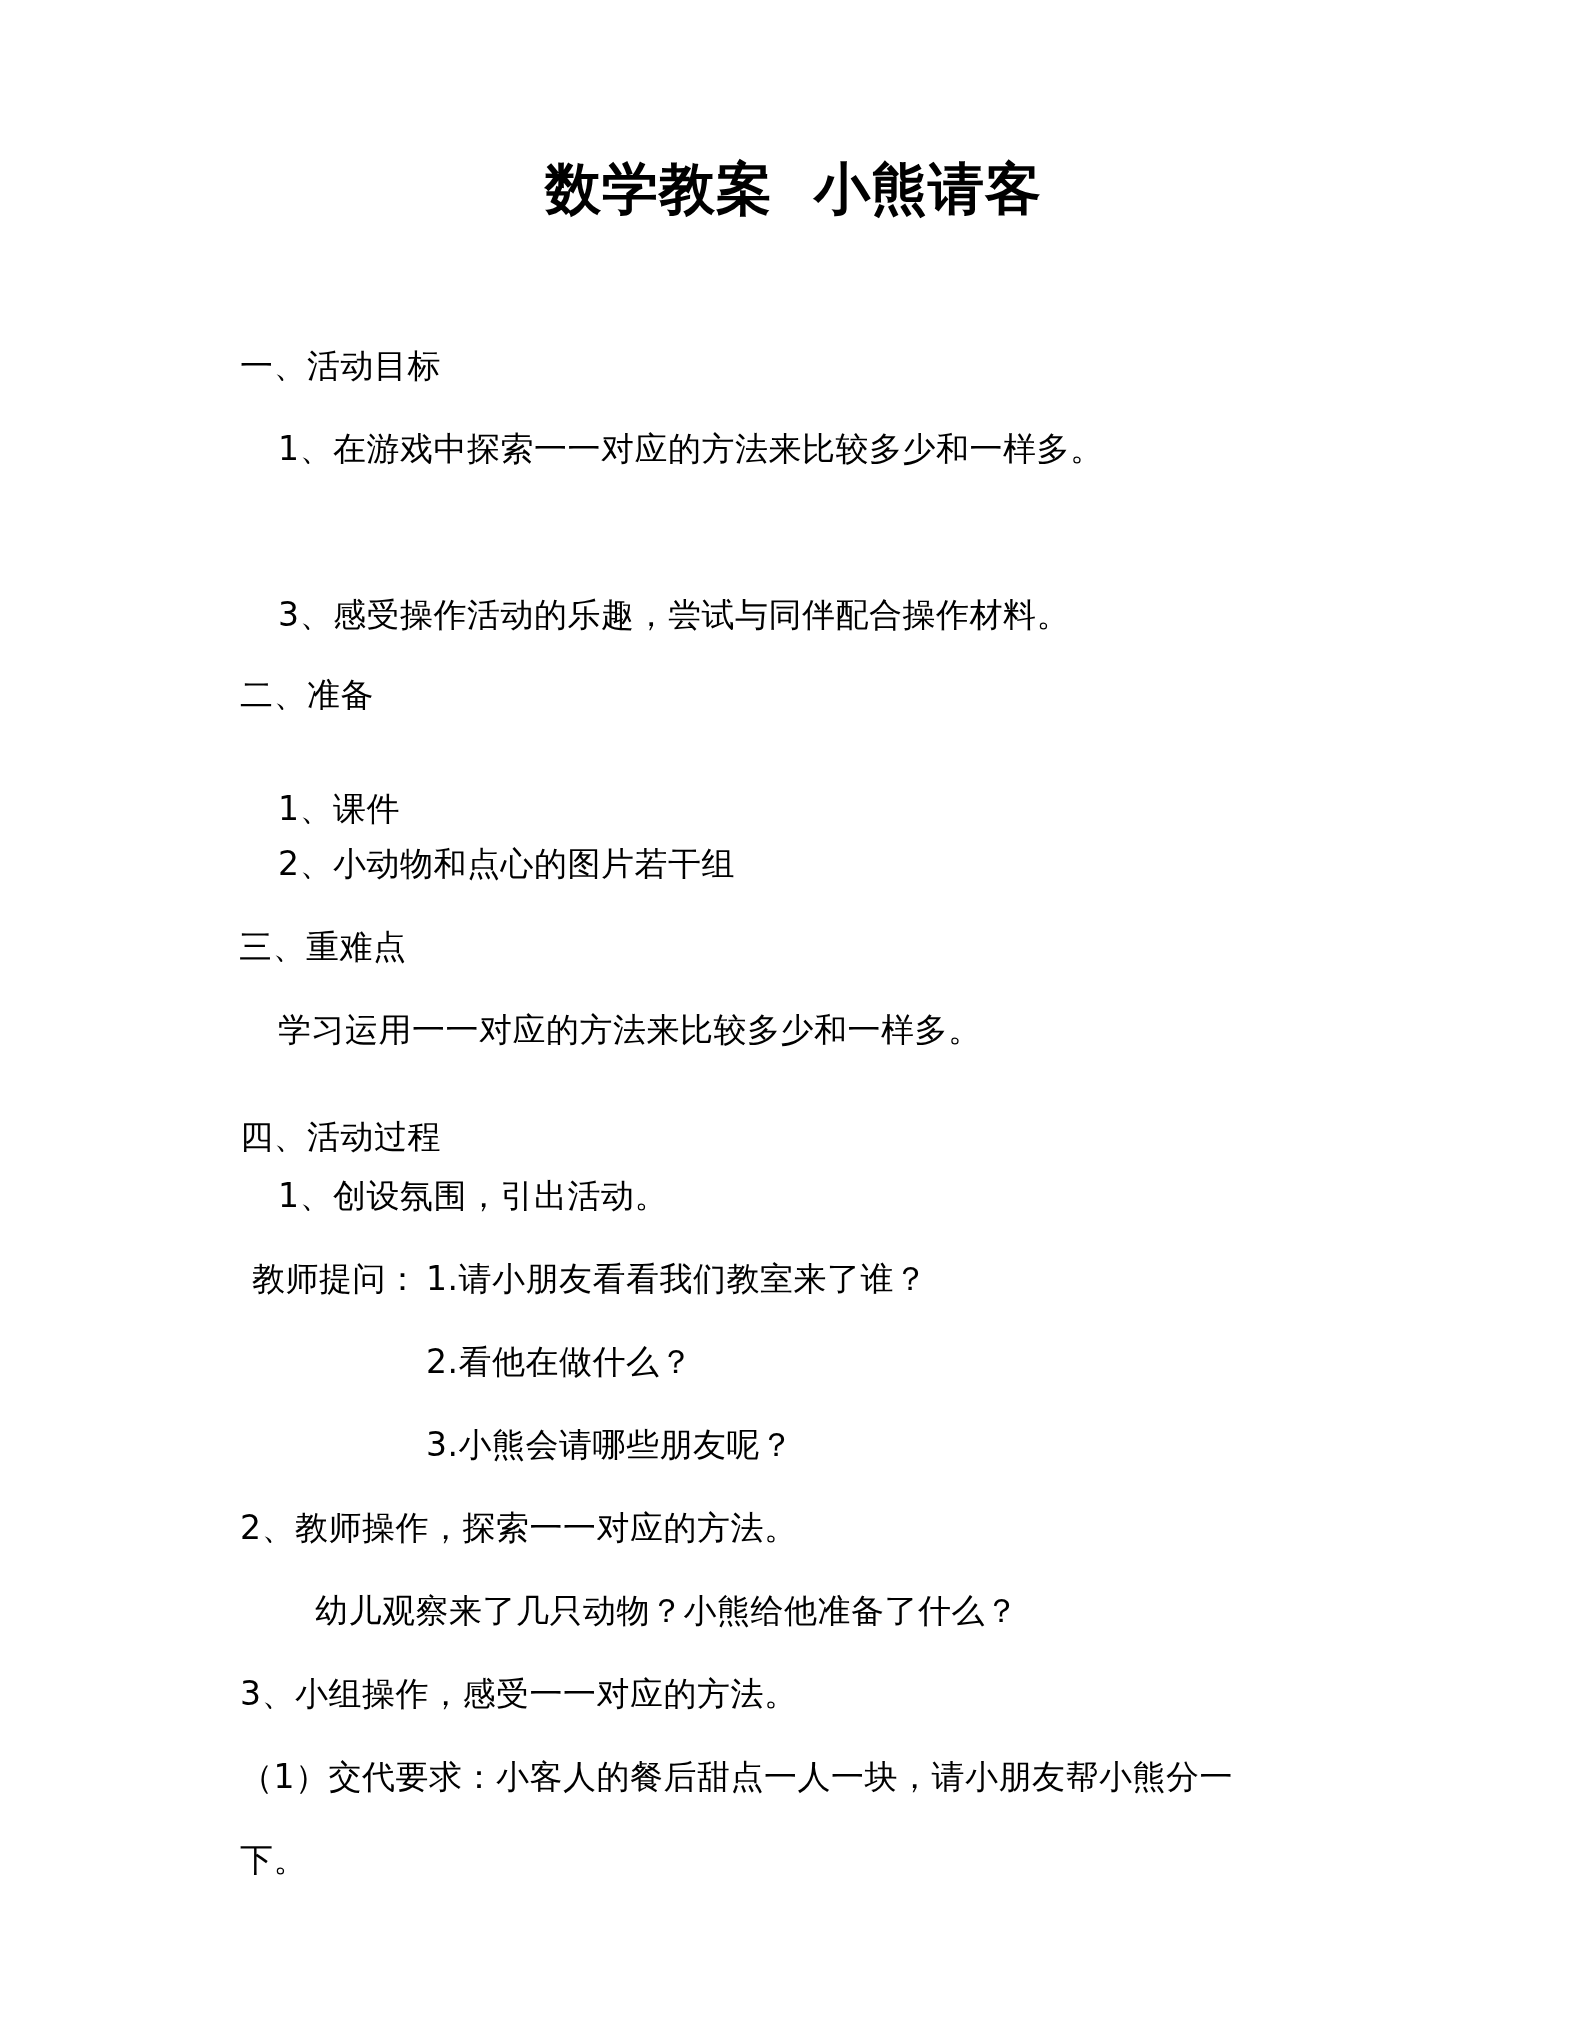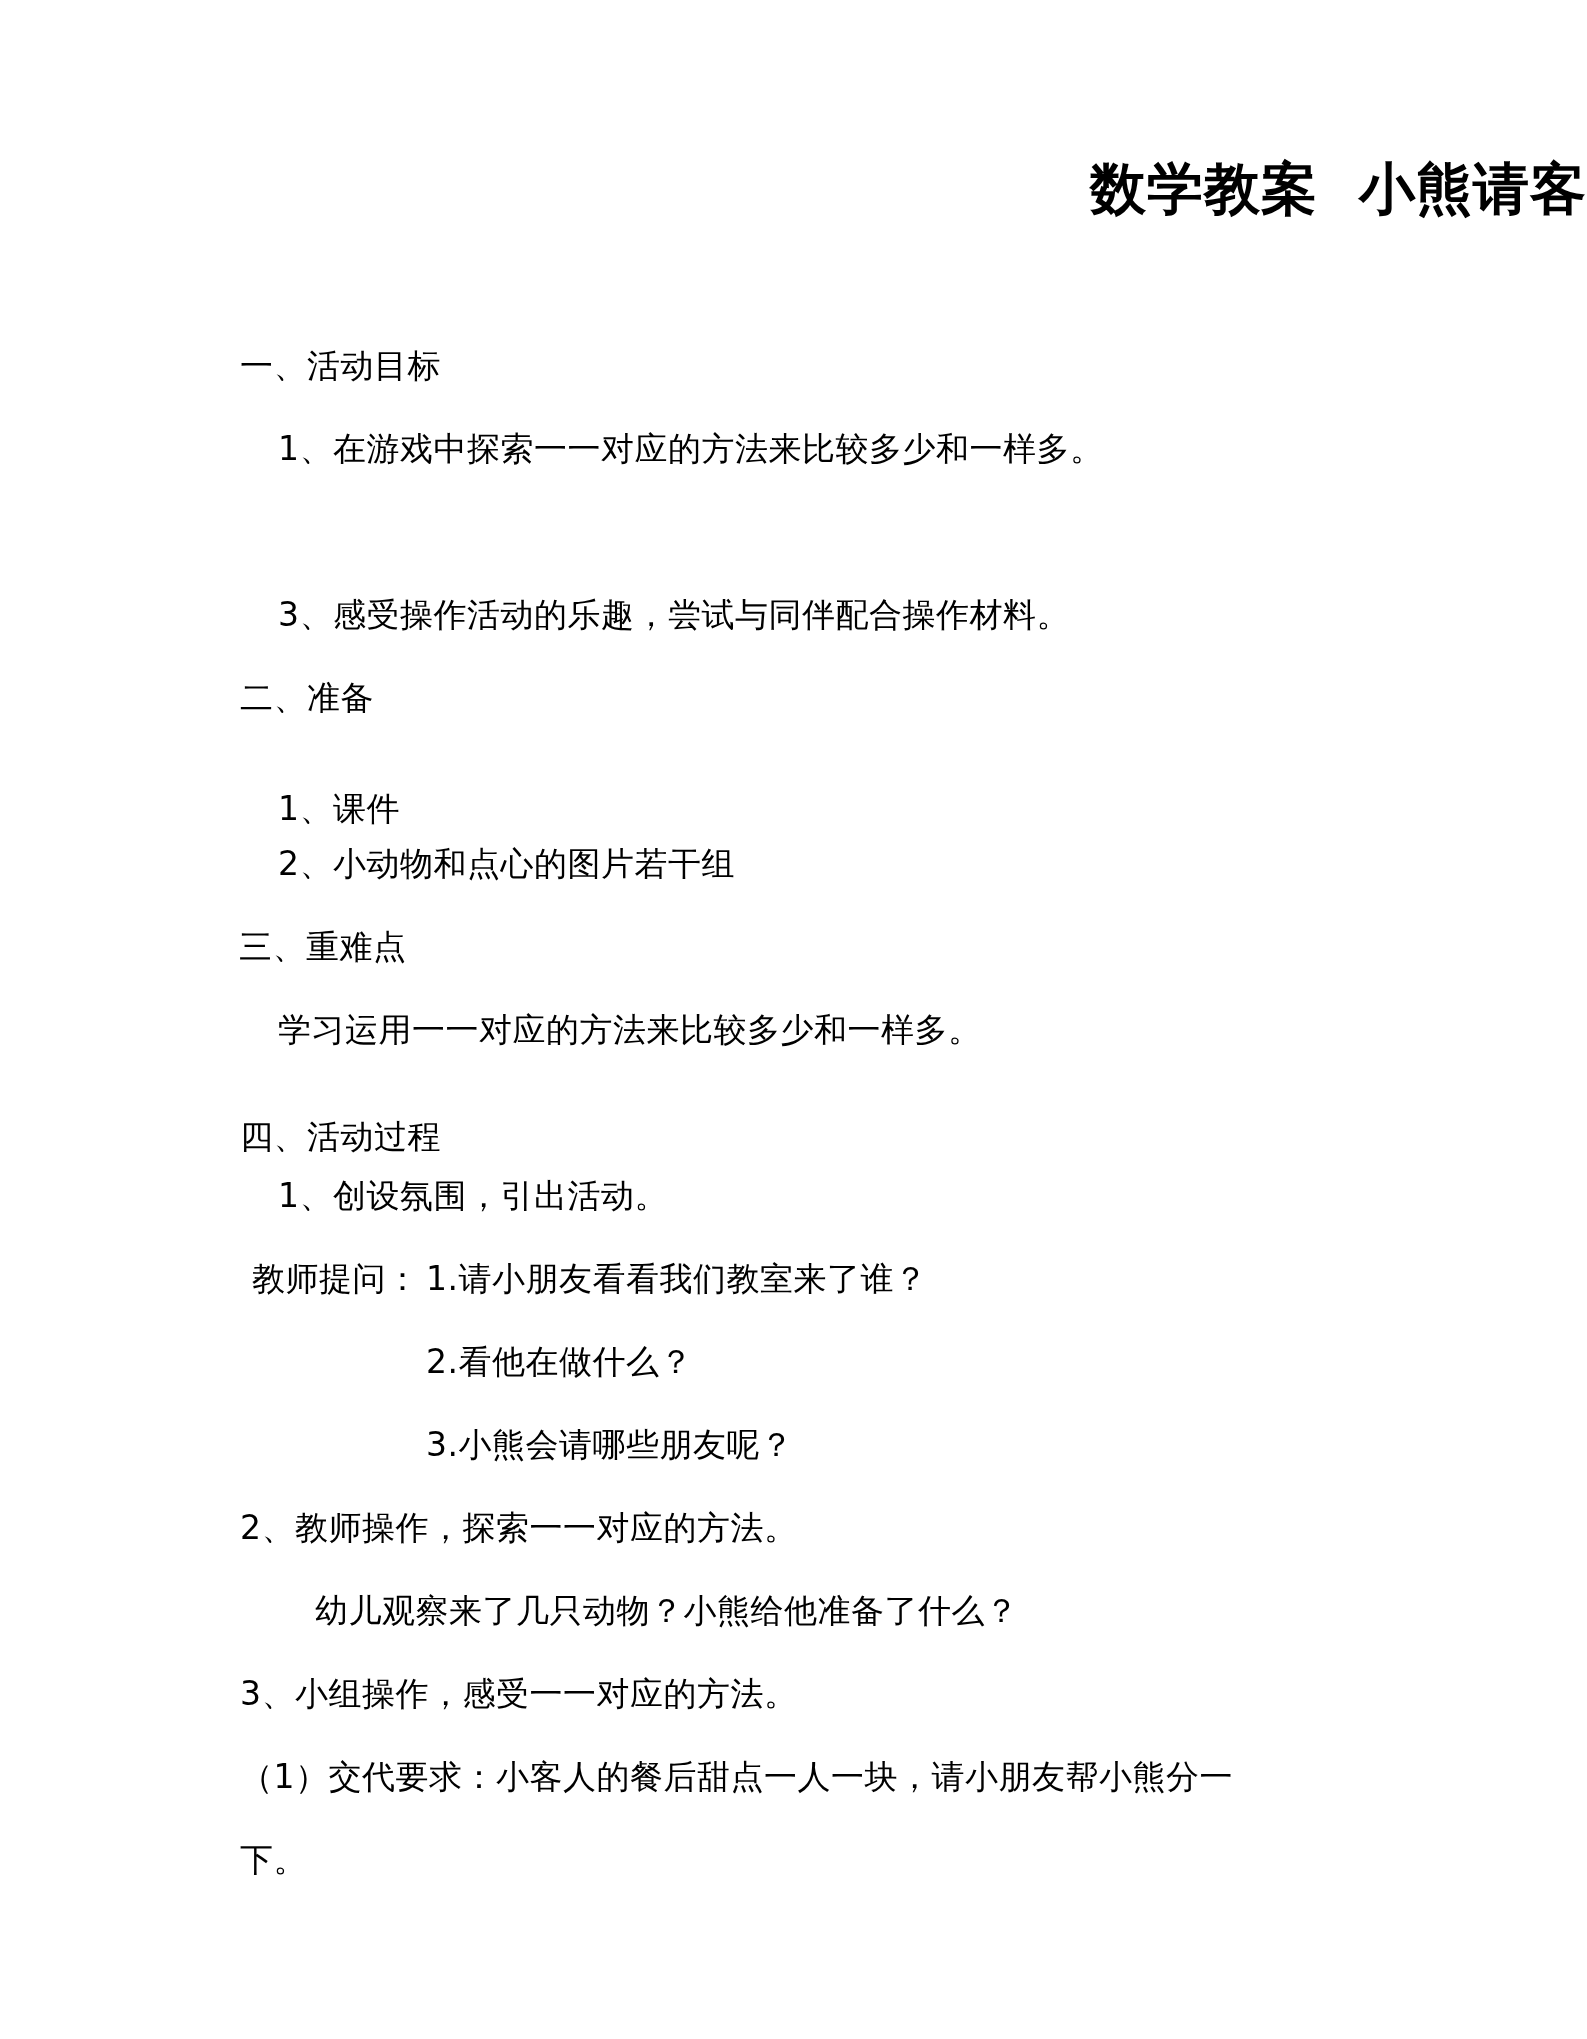--- a/index.html
+++ b/index.html
@@ -20,21 +20,21 @@
       left: 0; top: 0;
       width: 1587px;
       height: 2039px;
       background: #ffffff;
     }
     .title {
       position: absolute;
       left: 0;
       top: 148px;
       width: 1587px;
-      text-align: right;
+      text-align: center;
       font-family: "DejaVu Serif", "Liberation Serif", serif;
       font-weight: bold;
       font-size: 56px;
       line-height: 80px;
       letter-spacing: 1px;
       white-space: pre;
     }
     .line {
       position: absolute;
       font-size: 33px;
@@ -47,21 +47,21 @@
 <body>
 
 <div class="page">
 
   <div class="title">数学教案  小熊请客</div>
 
   <div class="line" style="left:240px; top:344px;">一、活动目标</div>
   <div class="line" style="left:278px; top:427px;">1、在游戏中探索一一对应的方法来比较多少和一样多。</div>
   <div class="line" style="left:278px; top:593px;">3、感受操作活动的乐趣，尝试与同伴配合操作材料。</div>
 
-  <div class="line" style="left:240px; top:676px;">二、准备</div>
+  <div class="line" style="left:240px; top:676px;font-family:Liberation Mono, monospace;">二、准备</div>
   <div class="line" style="left:278px; top:759px;margin-top:28px;">1、课件</div>
   <div class="line" style="left:278px; top:842px;text-align:right;">2、小动物和点心的图片若干组</div>
 
   <div class="line" style="left:229px; top:925px;margin-left:10px;">三、重难点</div>
   <div class="line" style="left:278px; top:1008px;">学习运用一一对应的方法来比较多少和一样多。</div>
 
   <div class="line" style="left:240px; top:1091px;margin-top:24px;">四、活动过程</div>
   <div class="line" style="left:278px; top:1174px;">1、创设氛围，引出活动。</div>
 
   <div class="line" style="left:252px; top:1257px;text-align:center;">教师提问：</div>

